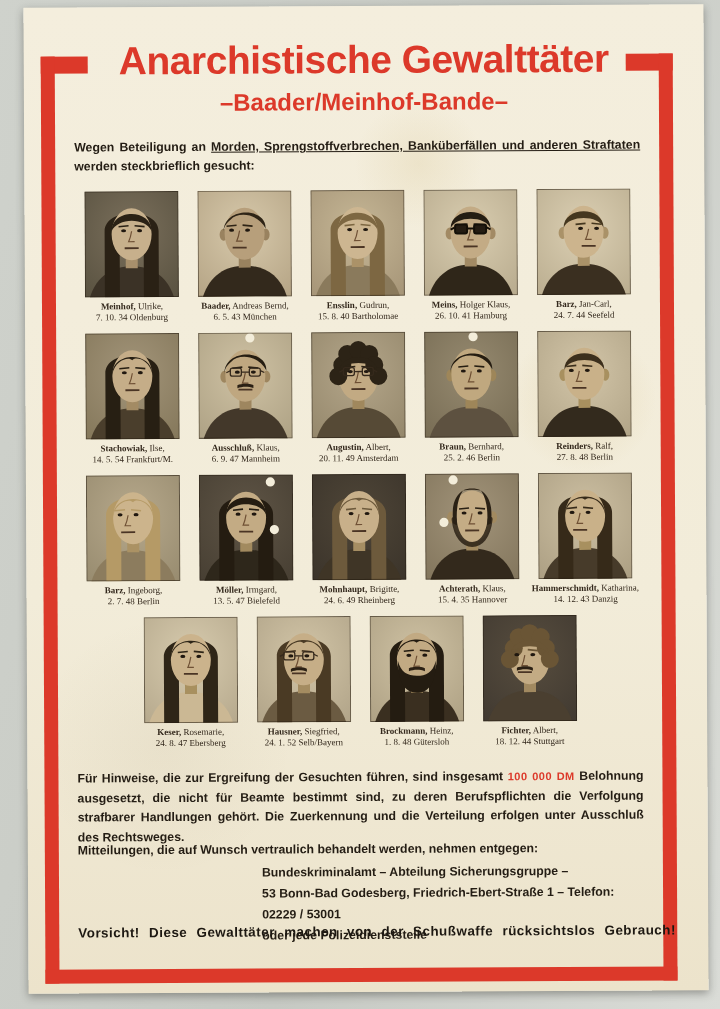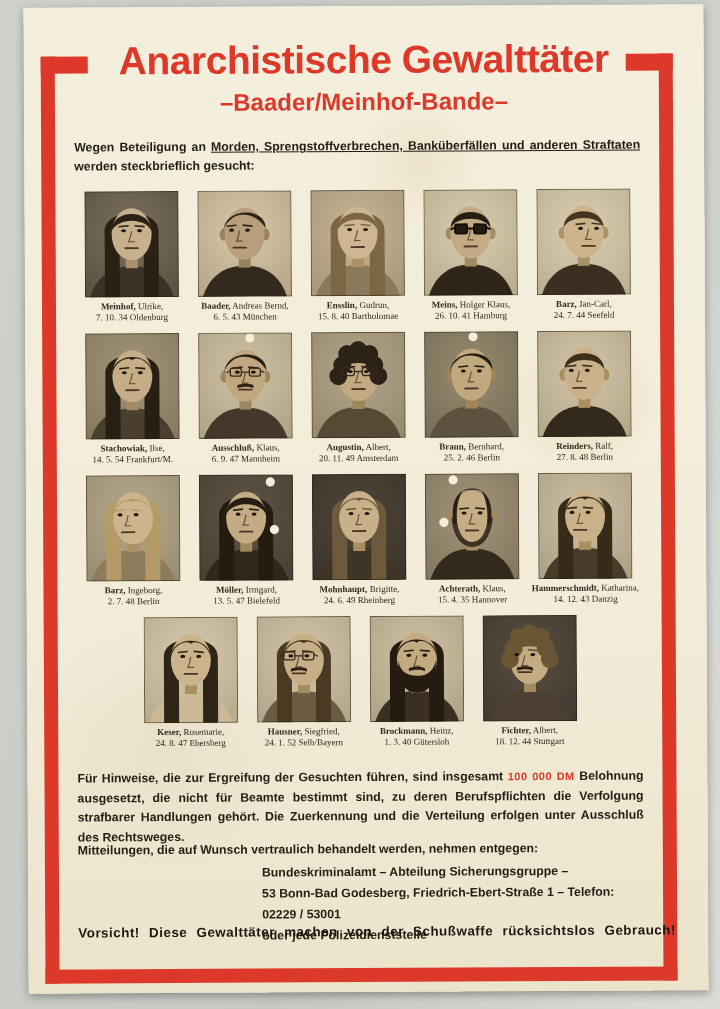--- a/index.html
+++ b/index.html
@@ -621,21 +621,21 @@
                 <path d="M50,34.5 L60,35.5" stroke="#241c11" stroke-width="1.6" fill="none"></path>
                 <ellipse cx="39" cy="39.5" rx="2.5" ry="1.6" fill="#201810"></ellipse>
                 <ellipse cx="55" cy="39.5" rx="2.5" ry="1.6" fill="#201810"></ellipse>
                 <path d="M47,40 C46,46 45,48.5 44,50.5 L50,50.5" stroke="rgba(95,64,38,.85)" stroke-width="1.2" fill="none"></path>
                 <path d="M28,45 C28,70 37,77 47,77 C57,77 66,70 66,45 C63,57 56,60 47,60 C38,60 31,57 28,45 Z" fill="#241c11"></path>
                 <path d="M39,52.5 C43,50.5 51,50.5 55,52.5 L55,55.5 C50,53.5 44,53.5 39,55.5 Z" fill="#2b2014"></path>
               </g>
               <rect x="0.5" y="0.5" width="93" height="105" fill="none" stroke="rgba(35,25,15,.55)"></rect>
             </svg>
           </div>
-    <div class="cap"><span class="cap-sur">Brockmann,</span><span class="cap-given"> Heinz,</span><br><span class="cap-birth">1. 3. 40 Gütersloh</span></div>
+    <div class="cap"><span class="cap-sur">Brockmann,</span><span class="cap-given"> Heinz,</span><br><span class="cap-birth">1. 8. 48 Gütersloh</span></div>
   </div>
         <div class="person-card">
     <div class="photo">
             <svg width="94" height="106" viewBox="0 0 94 106" xmlns="http://www.w3.org/2000/svg">
               <defs>
                 <radialGradient id="bg18" cx="50%" cy="38%" r="85%">
                   <stop offset="0%" stop-color="#574d3e"></stop>
                   <stop offset="100%" stop-color="#3f3830"></stop>
                 </radialGradient>
               </defs>

